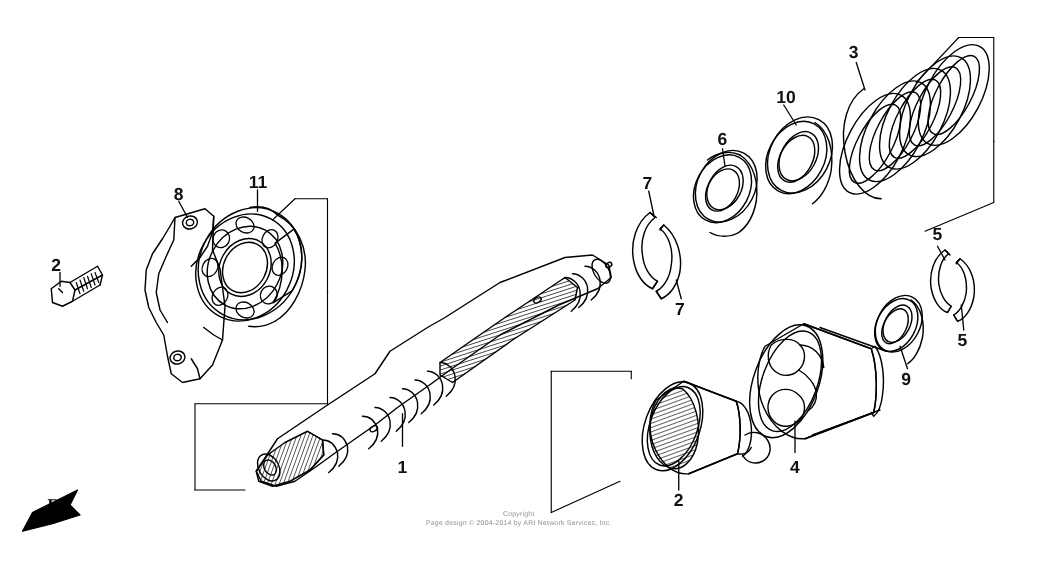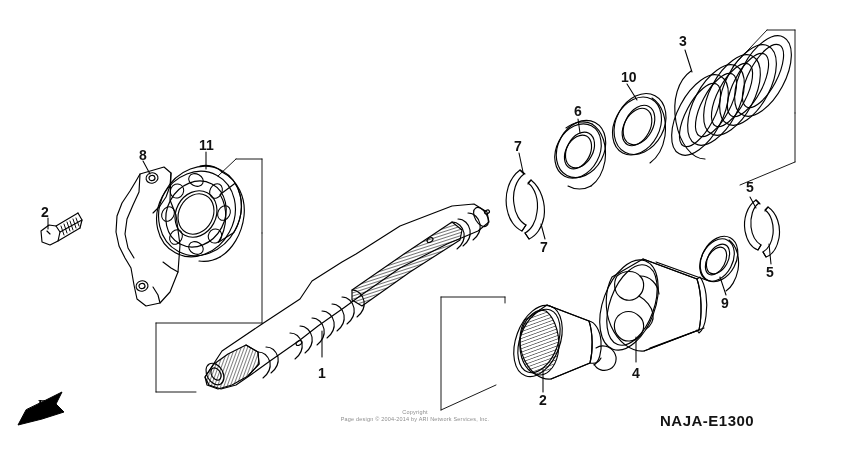--- a/index.html
+++ b/index.html
@@ -387,20 +387,19 @@
   <div class="lbl" style="left:514px; top:139px;">7</div>
   <div class="lbl" style="left:540px; top:240px;">7</div>
   <div class="lbl" style="left:139px;  top:148px;">8</div>
   <div class="lbl" style="left:721px;  top:296px;">9</div>
   <div class="lbl" style="left:621px;  top:70px;text-align:right;">10</div>
   <div class="lbl" style="left:199px;  top:138px;">11</div>
   <div class="lbl" style="left:41px;   top:205px;">2</div>
 
   <div id="fr-text">FR.</div>
 
-  <div id="part-code">NAJA-E1300</div>
 
   <div id="copyright-block">
     <span class="c1">Copyright</span>
     <span class="c2">Page design © 2004-2014 by ARI Network Services, Inc.</span>
   </div>
 
 </div>
 
 </body></html>

